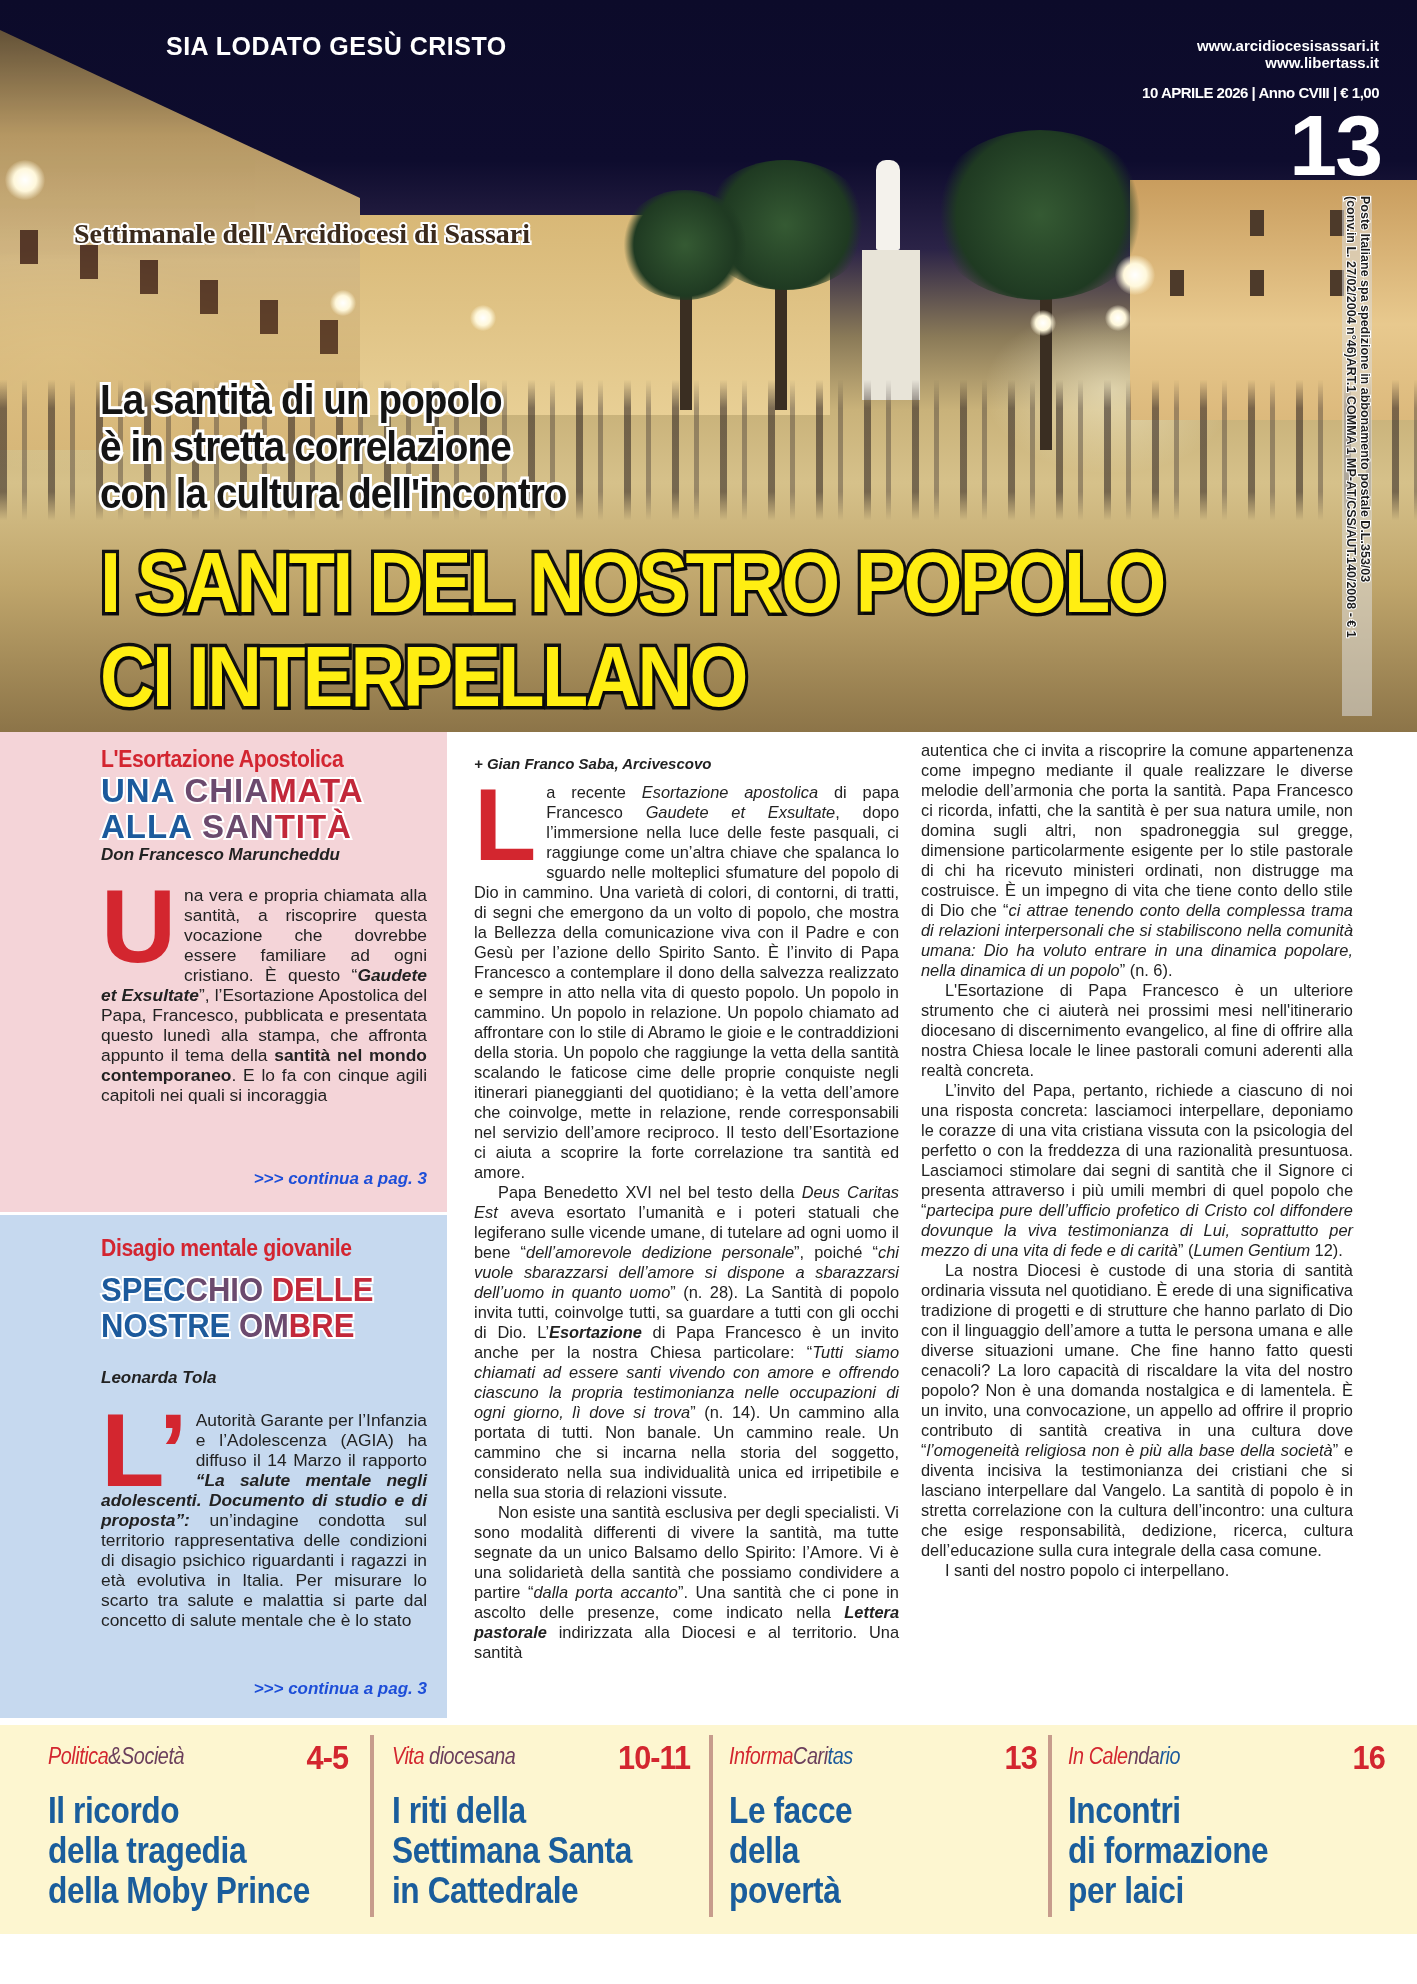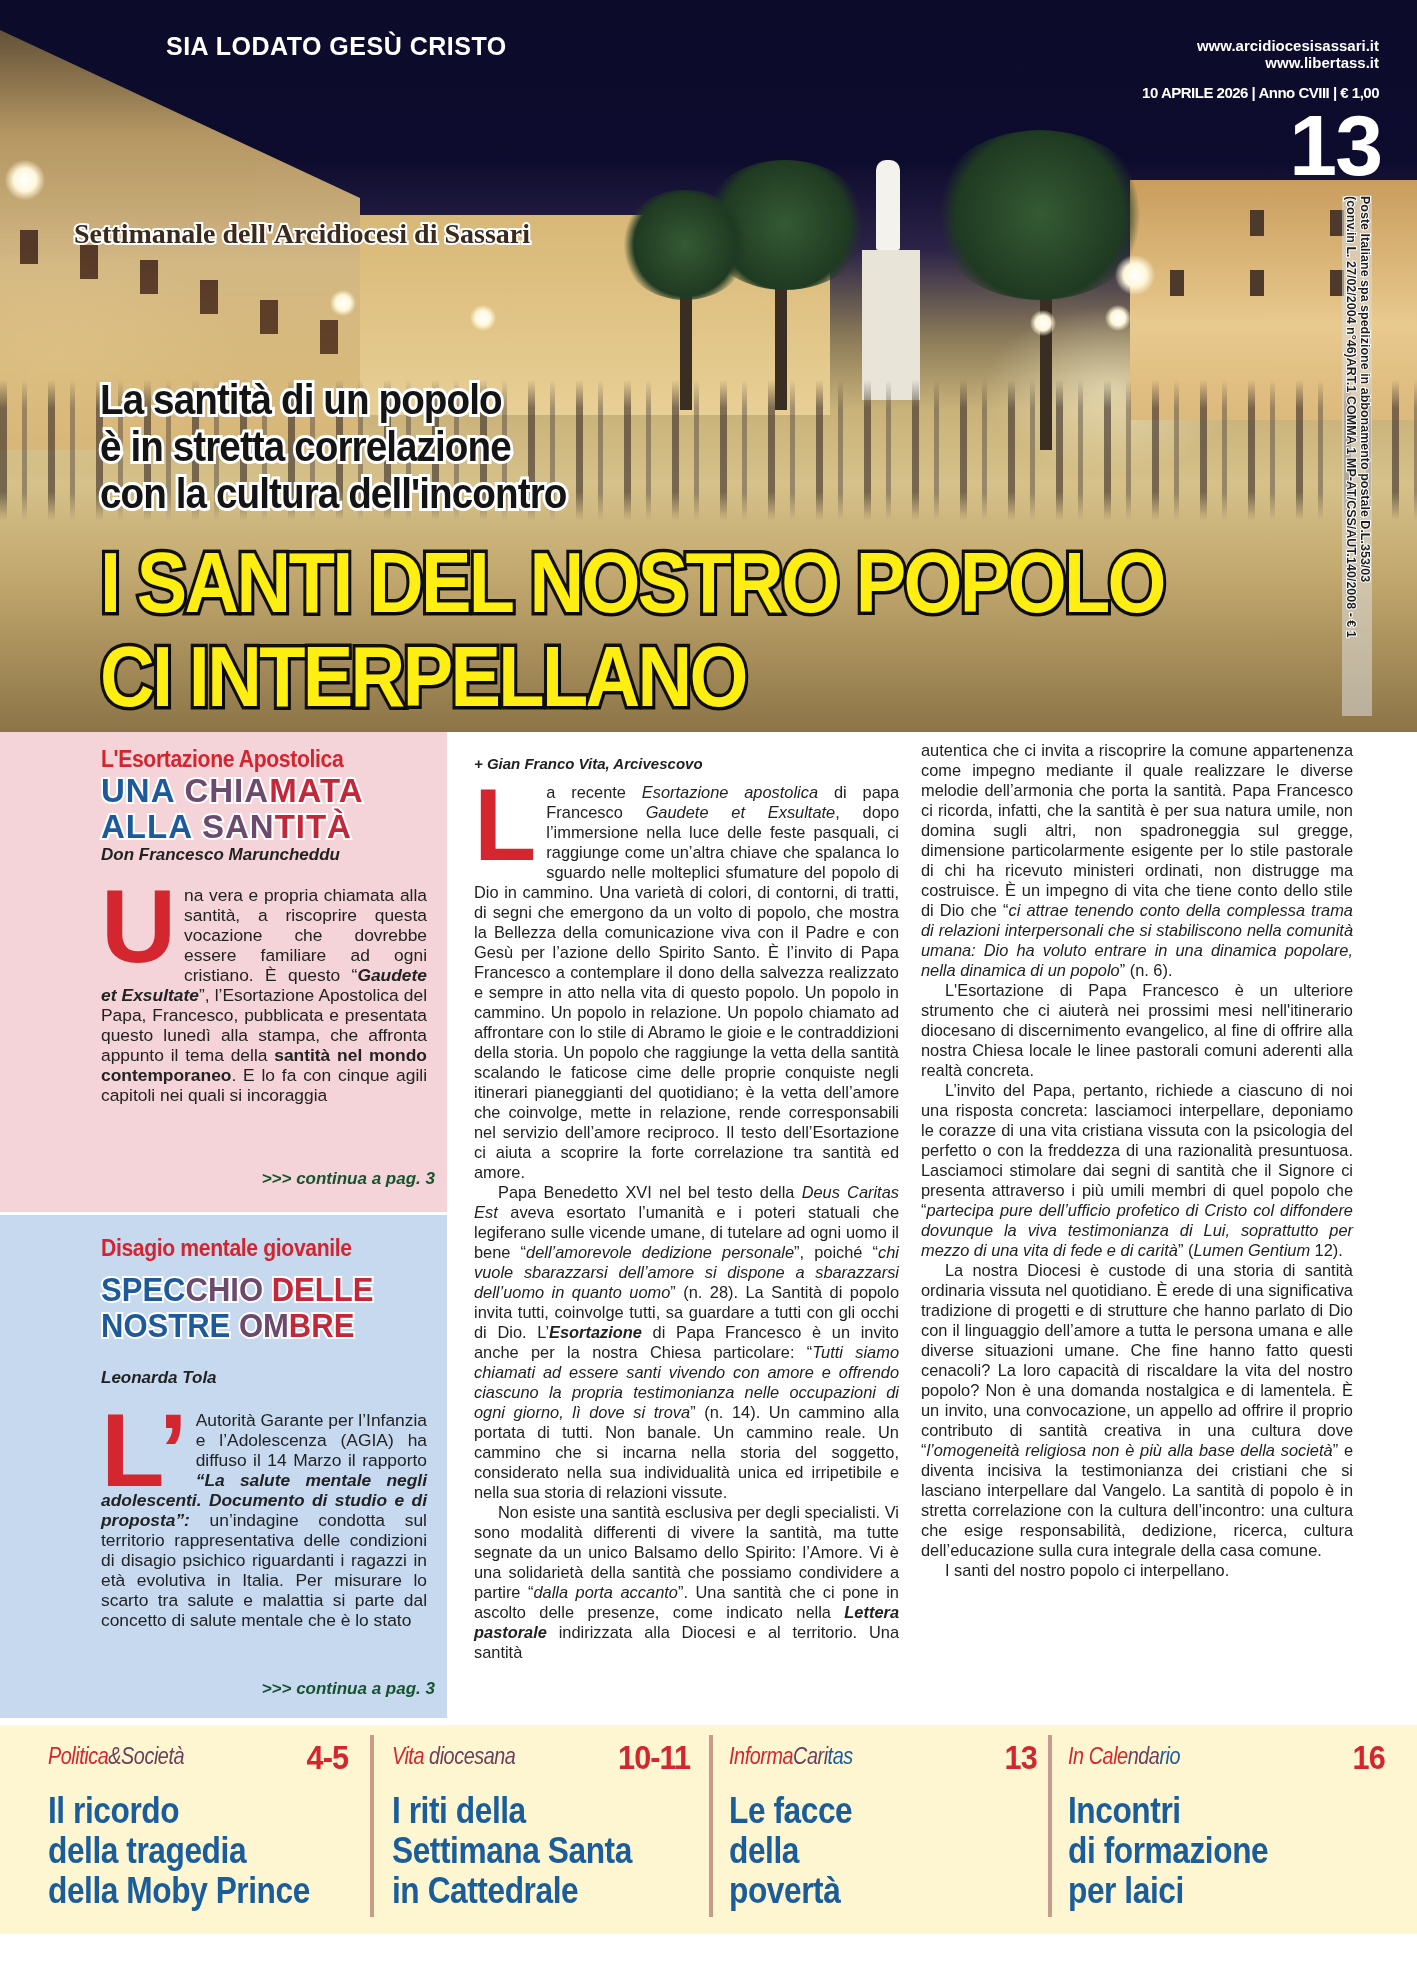--- a/index.html
+++ b/index.html
@@ -101,21 +101,21 @@
                -webkit-text-stroke: 4px #ffffff; paint-order: stroke fill; }
   .box-title .c1 { color: #1c5a9c; }
   .box-title .c2 { color: #6b4a6e; }
   .box-title .c3 { color: #c2283a; }
   .box.blue .box-title { letter-spacing: 0; transform: scaleX(0.94); transform-origin: left; }
   .box-author { font-weight: bold; font-style: italic; font-size: 17px; color: #222; }
   .box-text { font-size: 17.4px; line-height: 20px; text-align: justify; color: #222; }
   .dropcap { float: left; font-weight: bold; color: #d3262f; margin-right: 8px; }
   .dropcap.U { font-size: 104px; line-height: 78px; height: 80px; margin-top: 2px; font-family: "Liberation Sans", sans-serif; }
   .dropcap.L { font-size: 104px; line-height: 80px; height: 80px; margin-top: 0; }
-  .cont { position: absolute; right: 12px; font-weight: bold; font-style: italic; font-size: 17px; color: #14532d; }
+  .cont { position: absolute; right: 20px; font-weight: bold; font-style: italic; font-size: 17px; color: #1d4ed8; }
 
   
   .col { position: absolute; font-size: 16.4px; line-height: 20px; text-align: justify; color: #222; hyphens: manual; }
   .col.mid { left: 474px; top: 754px; width: 425px; }
   .col.right { left: 921px; top: 740px; width: 432px; }
   .byline { font-weight: bold; font-style: italic; font-size: 15px; color: #222; margin-bottom: 8px; text-align: left; }
   .col p { margin: 0; }
   .col p.ind { text-indent: 24px; }
   .dropcap-main { float: left; font-weight: bold; color: #d3262f; font-size: 102px; line-height: 78px; height: 78px; margin: 4px 10px 0 0; }
 
@@ -215,21 +215,21 @@
     </div>
     <div class="box-author" style="margin-top:24px">Leonarda Tola</div>
     <div class="box-text" style="margin-top:22px">
       <span class="dropcap L">L’</span><span>Autorità Garante per l’Infanzia e l’Adolescenza (AGIA) ha diffuso il 14 Marzo il rapporto </span><b><i>“La salute mentale negli adolescenti. Documento di studio e di proposta”:</i></b><span> un’indagine condotta sul territorio rappresentativa delle condizioni di disagio psichico riguardanti i ragazzi in età evolutiva in Italia. Per misurare lo scarto tra salute e malattia si parte dal concetto di salute mentale che è lo stato</span>
     </div>
   </div>
   <div class="cont" style="top:464px">&gt;&gt;&gt; continua a pag. 3</div>
 </aside>
 
 <article class="col mid">
-  <div class="byline">+ Gian Franco Vita, Arcivescovo</div>
+  <div class="byline">+ Gian Franco Saba, Arcivescovo</div>
   <p><span class="dropcap-main">L</span><span>a recente </span><i>Esortazione apostolica</i><span> di papa Francesco </span><i>Gaudete et Exsultate</i><span>, dopo l’immersione nella luce delle feste pasquali, ci raggiunge come un’altra chiave che spalanca lo sguardo nelle molteplici sfumature del popolo di Dio in cammino. Una varietà di colori, di contorni, di tratti, di segni che emergono da un volto di popolo, che mostra la Bellezza della comunicazione viva con il Padre e con Gesù per l’azione dello Spirito Santo. È l’invito di Papa Francesco a contemplare il dono della salvezza realizzato e sempre in atto nella vita di questo popolo. Un popolo in cammino. Un popolo in relazione. Un popolo chiamato ad affrontare con lo stile di Abramo le gioie e le contraddizioni della storia. Un popolo che raggiunge la vetta della santità scalando le faticose cime delle proprie conquiste negli itinerari pianeggianti del quotidiano; è la vetta dell’amore che coinvolge, mette in relazione, rende corresponsabili nel servizio dell’amore reciproco. Il testo dell’Esortazione ci aiuta a scoprire la forte correlazione tra santità ed amore.</span></p>
   <p class="ind"><span>Papa Benedetto XVI nel bel testo della </span><i>Deus Caritas Est</i><span> aveva esortato l’umanità e i poteri statuali che legiferano sulle vicende umane, di tutelare ad ogni uomo il bene “</span><i>dell’amorevole dedizione personale</i><span>”, poiché “</span><i>chi vuole sbarazzarsi dell’amore si dispone a sbarazzarsi dell’uomo in quanto uomo</i><span>” (n. 28). La Santità di popolo invita tutti, coinvolge tutti, sa guardare a tutti con gli occhi di Dio. L’</span><b><i>Esortazione</i></b><span> di Papa Francesco è un invito anche per la nostra Chiesa particolare: “</span><i>Tutti siamo chiamati ad essere santi vivendo con amore e offrendo ciascuno la propria testimonianza nelle occupazioni di ogni giorno, lì dove si trova</i><span>” (n. 14). Un cammino alla portata di tutti. Non banale. Un cammino reale. Un cammino che si incarna nella storia del soggetto, considerato nella sua individualità unica ed irripetibile e nella sua storia di relazioni vissute.</span></p>
   <p class="ind"><span>Non esiste una santità esclusiva per degli specialisti. Vi sono modalità differenti di vivere la santità, ma tutte segnate da un unico Balsamo dello Spirito: l’Amore. Vi è una solidarietà della santità che possiamo condividere a partire “</span><i>dalla porta accanto</i><span>”. Una santità che ci pone in ascolto delle presenze, come indicato nella </span><b><i>Lettera pastorale</i></b><span> indirizzata alla Diocesi e al territorio. Una santità</span></p>
 </article>
 
 <article class="col right">
   <p><span>autentica che ci invita a riscoprire la comune appartenenza come impegno mediante il quale realizzare le diverse melodie dell’armonia che porta la santità. Papa Francesco ci ricorda, infatti, che la santità è per sua natura umile, non domina sugli altri, non spadroneggia sul gregge, dimensione particolarmente esigente per lo stile pastorale di chi ha ricevuto ministeri ordinati, non distrugge ma costruisce. È un impegno di vita che tiene conto dello stile di Dio che “</span><i>ci attrae tenendo conto della complessa trama di relazioni interpersonali che si stabiliscono nella comunità umana: Dio ha voluto entrare in una dinamica popolare, nella dinamica di un popolo</i><span>” (n. 6).</span></p>
   <p class="ind">L'Esortazione di Papa Francesco è un ulteriore strumento che ci aiuterà nei prossimi mesi nell'itinerario diocesano di discernimento evangelico, al fine di offrire alla nostra Chiesa locale le linee pastorali comuni aderenti alla realtà concreta.</p>
   <p class="ind"><span>L’invito del Papa, pertanto, richiede a ciascuno di noi una risposta concreta: lasciamoci interpellare, deponiamo le corazze di una vita cristiana vissuta con la psicologia del perfetto o con la freddezza di una razionalità presuntuosa. Lasciamoci stimolare dai segni di santità che il Signore ci presenta attraverso i più umili membri di quel popolo che “</span><i>partecipa pure dell’ufficio profetico di Cristo col diffondere dovunque la viva testimonianza di Lui, soprattutto per mezzo di una vita di fede e di carità</i><span>” (</span><i>Lumen Gentium</i><span> 12).</span></p>
   <p class="ind"><span>La nostra Diocesi è custode di una storia di santità ordinaria vissuta nel quotidiano. È erede di una significativa tradizione di progetti e di strutture che hanno parlato di Dio con il linguaggio dell’amore a tutta le persona umana e alle diverse situazioni umane. Che fine hanno fatto questi cenacoli? La loro capacità di riscaldare la vita del nostro popolo? Non è una domanda nostalgica e di lamentela. È un invito, una convocazione, un appello ad offrire il proprio contributo di santità creativa in una cultura dove “</span><i>l’omogeneità religiosa non è più alla base della società</i><span>” e diventa incisiva la testimonianza dei cristiani che si lasciano interpellare dal Vangelo. La santità di popolo è in stretta correlazione con la cultura dell’incontro: una cultura che esige responsabilità, dedizione, ricerca, cultura dell’educazione sulla cura integrale della casa comune.</span></p>

